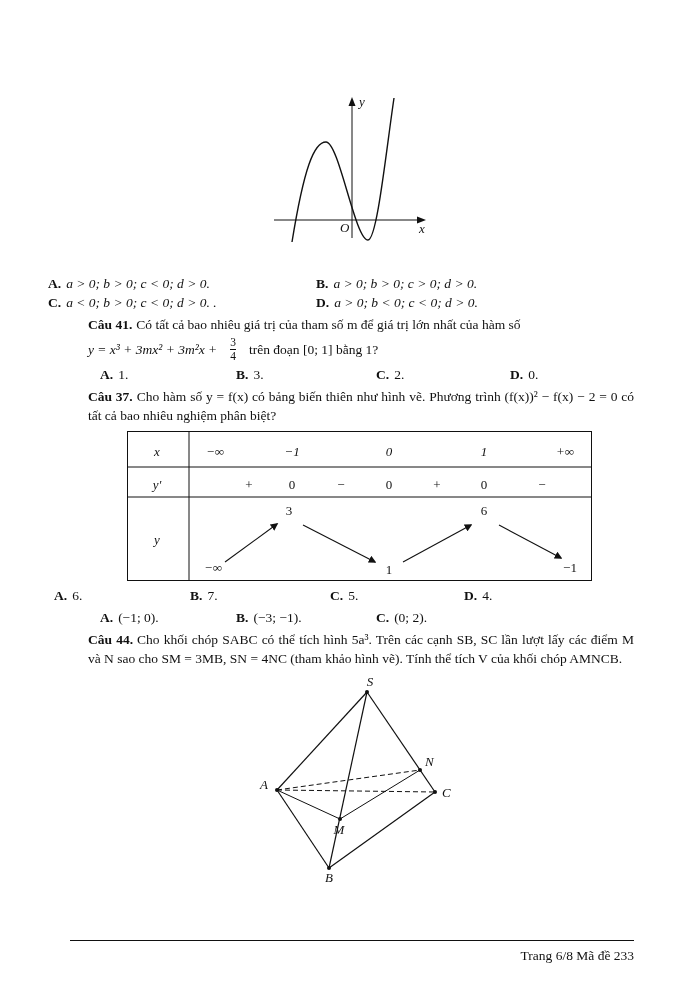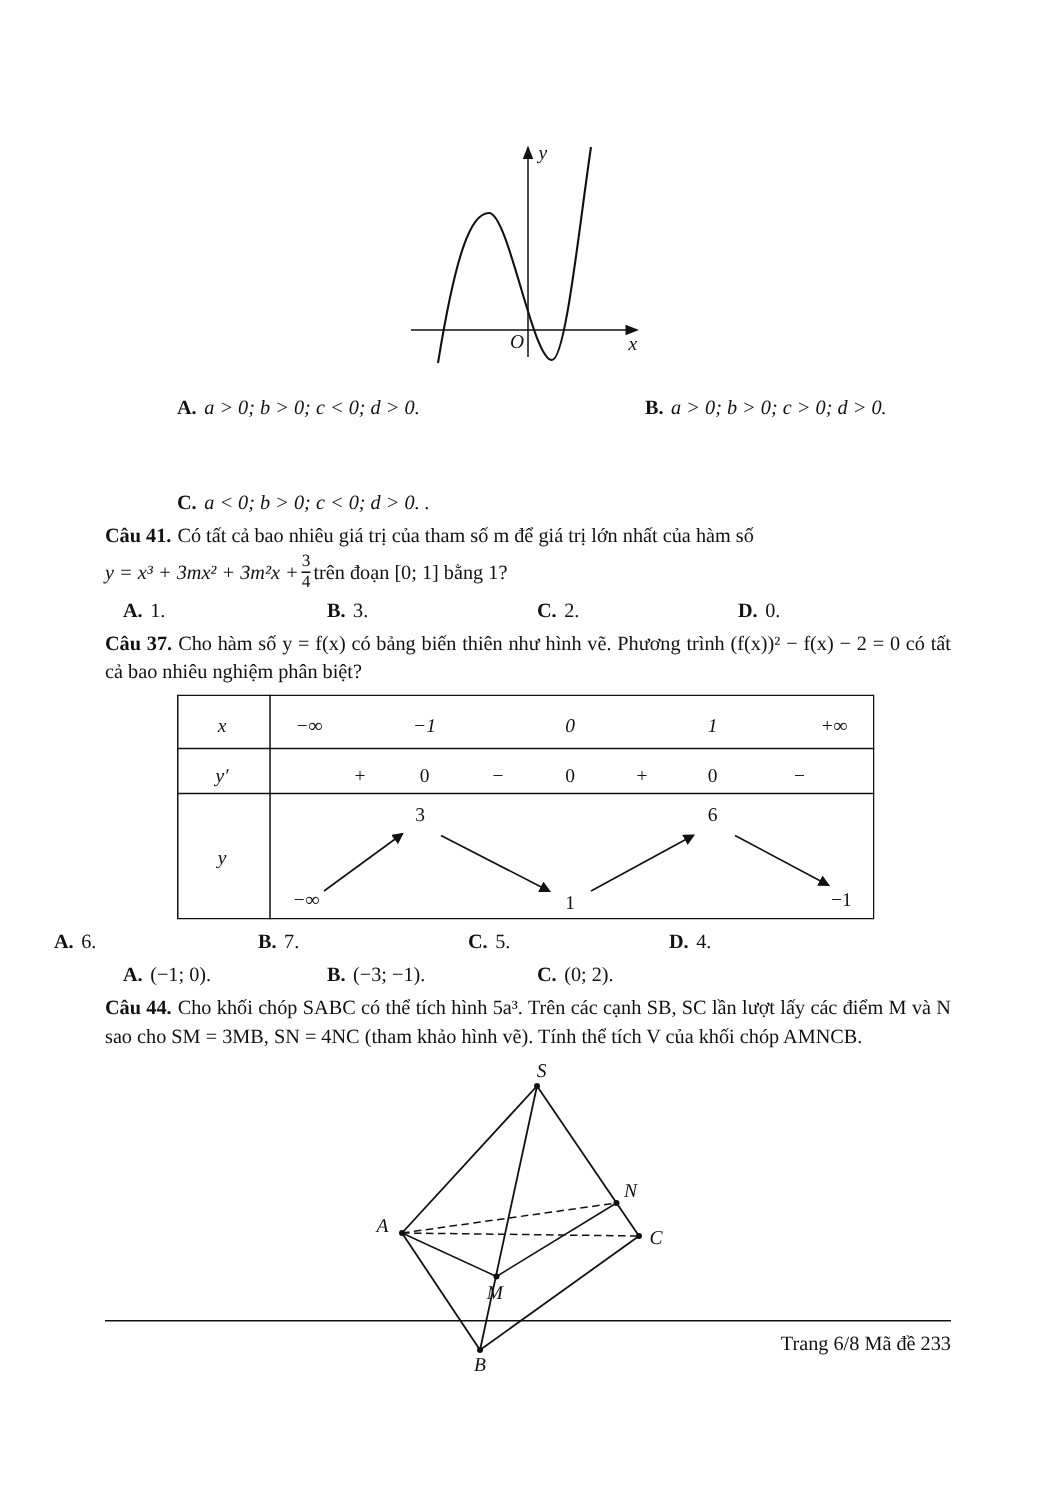--- a/index.html
+++ b/index.html
@@ -17,38 +17,38 @@
   }
   .fig-wrap { text-align:center; }
   .graph-wrap { margin-top:90px; height:160px; }
   svg { display:block; margin:0 auto; }
   svg text { font-family:"Liberation Serif", serif; font-size:13px; fill:#111; }
   .svg-italic { font-style:italic; }
   .para { margin:0; padding:0 66px 0 70px; text-align:justify; }
   .q-label { font-weight:bold; margin-right:4px; }
   .opts-grid-2 {
     display:grid; grid-template-columns:268px 1fr;
-    padding-left:118px; padding-right:60px; margin-top:12px;gap:44px;
+    padding-left:48px; padding-right:60px; margin-top:24px;
   }
   .opts-grid-4 {
     display:grid; grid-template-columns:136px 140px 134px 1fr;
     padding-left:82px; padding-right:60px; margin-top:1px;
   }
   .opt b { margin-right:5px; }
   .math-italic { font-style:italic; }
   .formula-line {
-    display:flex; align-items:center; gap:2px;
+    display:flex; align-items:center; gap:13px;
     padding-left:70px; height:30px;
   }
   .frac { display:inline-flex; flex-direction:column; text-align:center;
           font-size:11.5px; line-height:13px; vertical-align:middle; }
   .frac .den { border-top:1px solid #111; }
-  .q-block { margin-top:3px; }
+  .q-block { margin-top:3px;margin-left:18px; }
   .footer {
-    position:absolute; left:70px; right:66px; top:880px;
+    position:absolute; left:70px; right:66px; top:940px;
     border-top:1px solid #111; padding-top:5px;
     text-align:right; font-size:13.5px;
   }
 </style>
 </head>
 <body>
 
 <div class="page">
 
   <div class="graph-wrap fig-wrap">
@@ -64,20 +64,21 @@
       <text x="95" y="16" class="svg-italic">y</text>
       <text x="155" y="143" class="svg-italic">x</text>
       <text x="76" y="142" class="svg-italic">O</text>
     </svg>
   </div>
 
   <div class="opts-grid-2">
     <span class="opt"><b>A.</b><span class="math-italic">a &gt; 0; b &gt; 0; c &lt; 0; d &gt; 0.</span></span>
     <span class="opt"><b>B.</b><span class="math-italic">a &gt; 0; b &gt; 0; c &gt; 0; d &gt; 0.</span></span>
     <span class="opt"><b>C.</b><span class="math-italic">a &lt; 0; b &gt; 0; c &lt; 0; d &gt; 0. .</span></span>
+    <span class="opt"><b>D.</b><span class="math-italic">a &gt; 0; b &lt; 0; c &lt; 0; d &gt; 0.</span></span>
   </div>
 
   <div class="q-block">
     <p class="para"><span class="q-label">Câu 41.</span><span>Có tất cả bao nhiêu giá trị của tham số m để giá trị lớn nhất của hàm số</span></p>
     <div class="formula-line">
       <span class="math-italic">y = x³ + 3mx² + 3m²x +</span>
       <span class="frac">
           <span class="num">3</span>
           <span class="den">4</span>
         </span>

